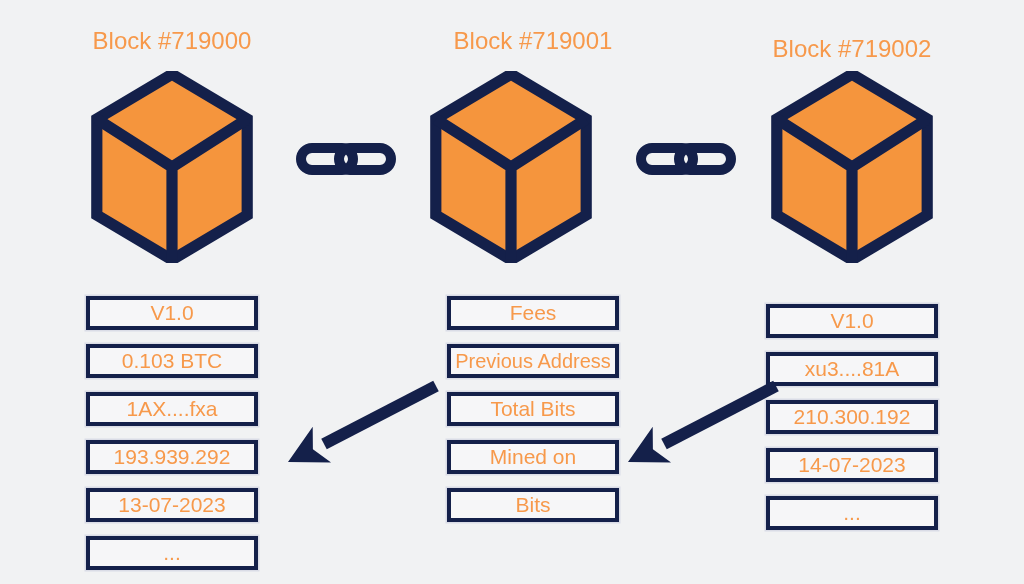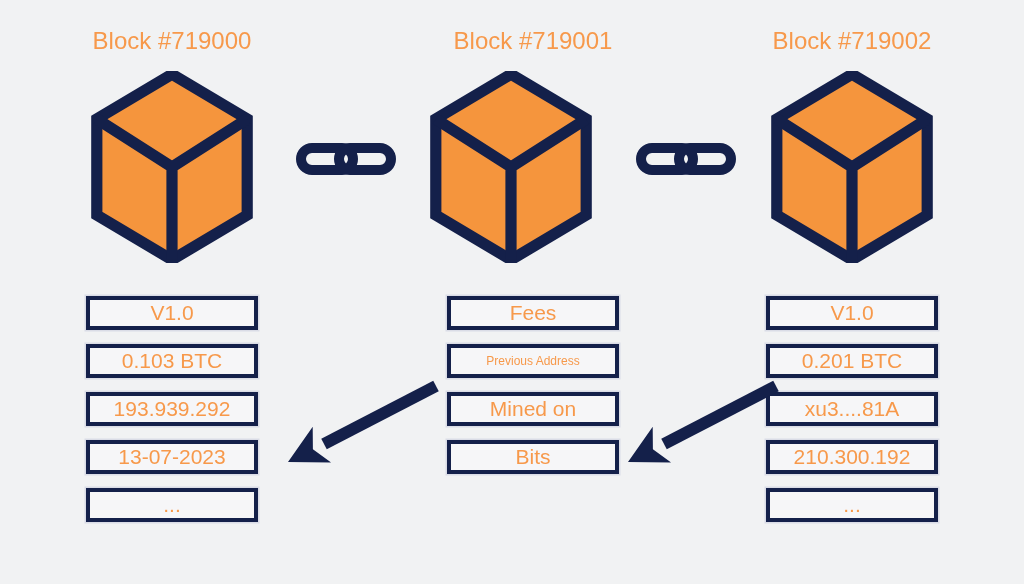--- a/index.html
+++ b/index.html
@@ -26,25 +26,25 @@
   .chain{position:absolute;top:137px;width:100px;height:44px;}
   .chain rect{fill:none;stroke:var(--navy);stroke-width:10;}
   .fields{position:absolute;top:296px;width:172px;display:flex;flex-direction:column;gap:14px;}
   .field{
     box-sizing:border-box;height:34px;border:4px solid var(--navy);
     background:var(--box-fill);color:var(--orange-text);
     display:flex;align-items:center;justify-content:center;
     font-size:21px;line-height:26px;white-space:nowrap;
     box-shadow:0 0 0 1.5px rgba(175,180,205,0.35);
   }
-  .field.small{font-size:12px;}
+  .field.small{font-size:20px;}
   .arrow{position:absolute;top:378px;width:165px;height:95px;}
   .arrow line{stroke:var(--navy);stroke-width:12;}
   .arrow polygon{fill:var(--navy);}
-  .col0{left:86px;} .col1{left:447px;} .col2{left:766px;}
+  .col0{left:86px;} .col1{left:447px;} .col2{left:766px;margin-top:8px;}
 </style>
 </head>
 <body>
 
 <div class="canvas">
 
   <div class="block-title col0">Block #719000</div>
   <div class="block-title col1">Block #719001</div>
   <div class="block-title col2">Block #719002</div>
 
@@ -66,37 +66,39 @@
     <rect x="43" y="11" width="52" height="22" rx="11"></rect>
   </svg>
   <svg class="chain" style="left:636px" viewBox="0 0 100 44">
     <rect x="5" y="11" width="52" height="22" rx="11"></rect>
     <rect x="43" y="11" width="52" height="22" rx="11"></rect>
   </svg>
 
   <div class="fields col0">
     <div class="field">V1.0</div>
     <div class="field">0.103 BTC</div>
+    <div class="field">1AX....fxa</div>
     <div class="field">193.939.292</div>
     <div class="field">13-07-2023</div>
     <div class="field">...</div>
   </div>
 
   <div class="fields col1">
     <div class="field">Fees</div>
     <div class="field small">Previous Address</div>
+    <div class="field">Total Bits</div>
     <div class="field">Mined on</div>
     <div class="field">Bits</div>
   </div>
 
   <div class="fields col2">
     <div class="field">V1.0</div>
-    <div class="field">0.201 BTC</div>
     <div class="field">xu3....81A</div>
     <div class="field">210.300.192</div>
+    <div class="field">14-07-2023</div>
     <div class="field">...</div>
   </div>
 
   <svg class="arrow" style="left:278px" viewBox="0 0 165 95">
     <line x1="158" y1="8" x2="46" y2="66"></line>
     <polygon points="10,84 34.7,48.8 34.9,71.2 53.1,84.4"></polygon>
   </svg>
   <svg class="arrow" style="left:618px" viewBox="0 0 165 95">
     <line x1="158" y1="8" x2="46" y2="66"></line>
     <polygon points="10,84 34.7,48.8 34.9,71.2 53.1,84.4"></polygon>

